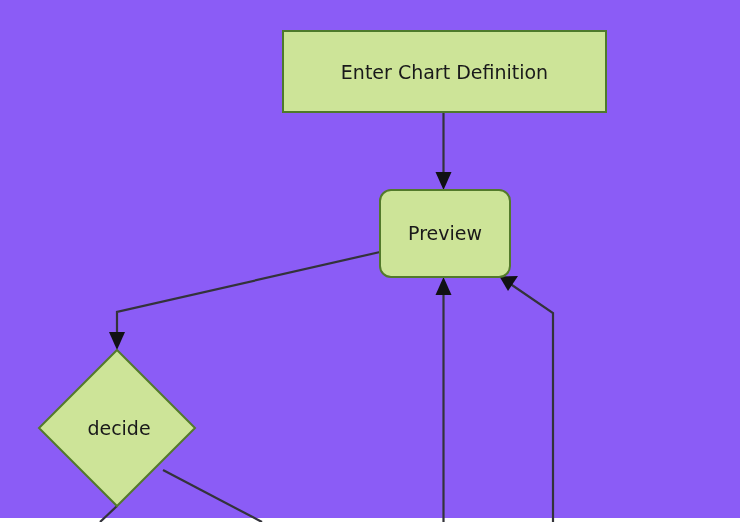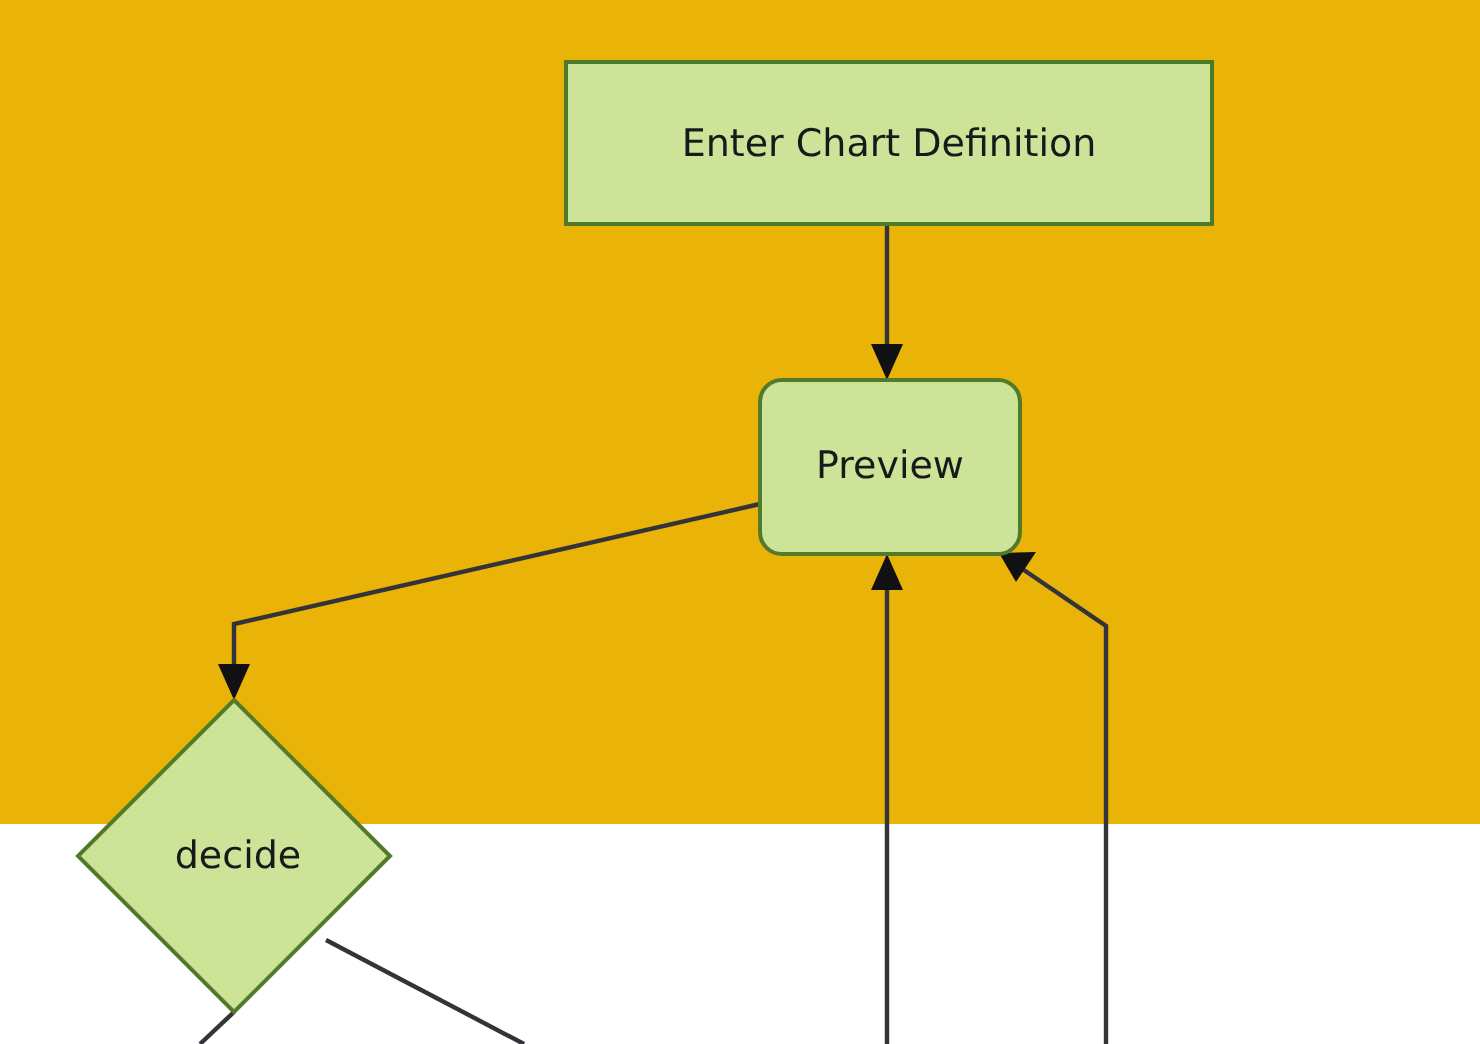--- a/index.html
+++ b/index.html
@@ -10,22 +10,22 @@
   }
   body {
     width: 740px;
     height: 522px;
     overflow: hidden;
     font-family: "DejaVu Sans", "Liberation Sans", sans-serif;
   }
   #diagram-root {
     position: relative;
     width: 740px;
-    height: 412px;
-    background: #eab308;
+    height: 518px;
+    background: #8b5cf6;
   }
   svg#flowchart {
     display: block;
     width: 740px;
     height: 522px;
   }
   .node-shape {
     fill: #cde498;
     stroke: #537a2b;
     stroke-width: 2;

